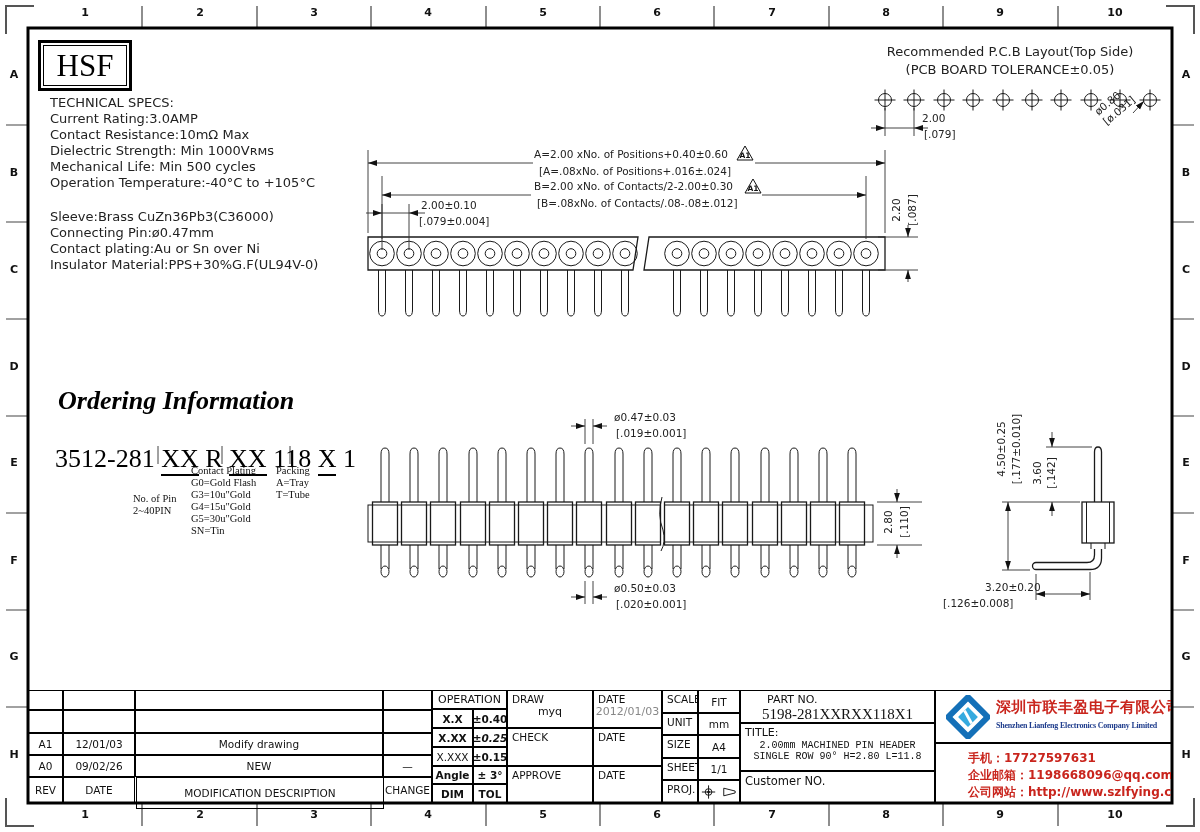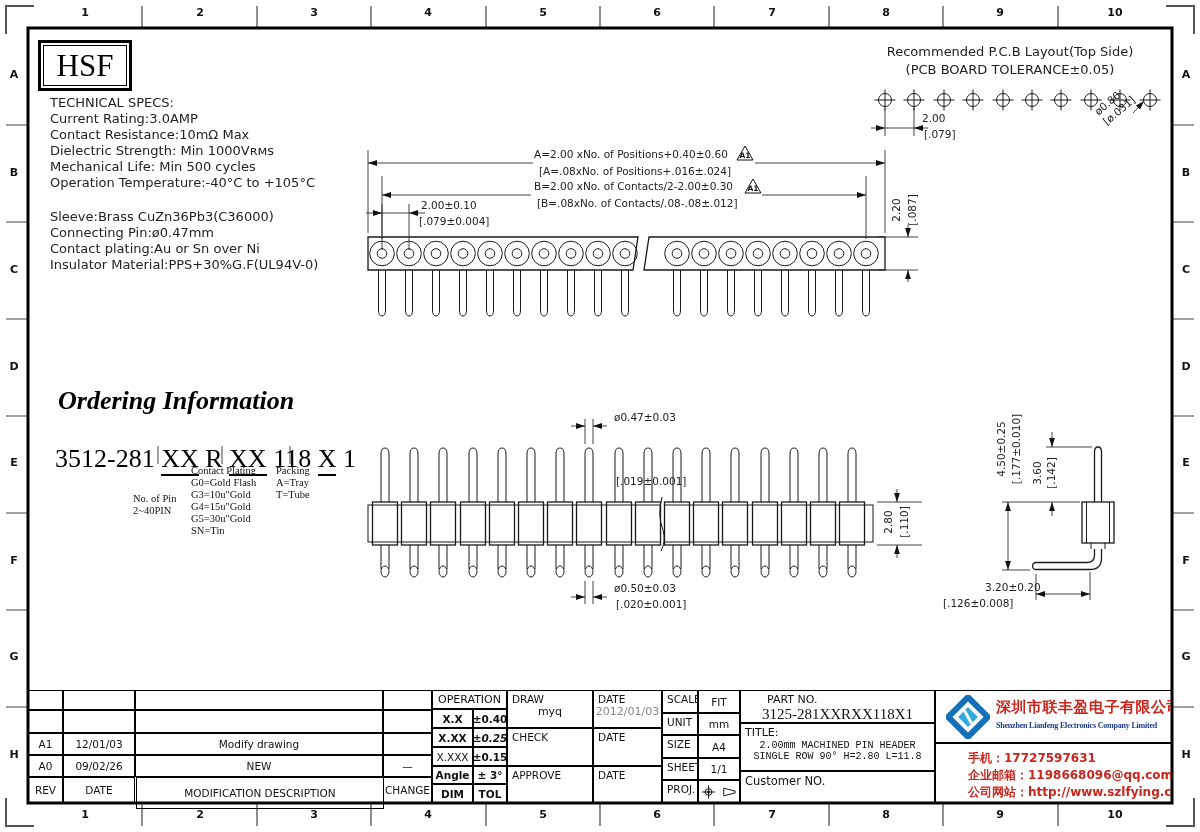--- a/index.html
+++ b/index.html
@@ -368,21 +368,21 @@
   <div class="ord-serif">G5=30u"Gold</div>
   <div class="ord-serif">SN=Tin</div>
 </div>
 <div class="ab" style="left:276px;top:465px;">
   <div class="ord-serif">Packing</div>
   <div class="ord-serif">A=Tray</div>
   <div class="ord-serif">T=Tube</div>
 </div>
 
 <div class="ab t" style="left:614px;top:411px;">ø0.47±0.03</div>
-<div class="ab t" style="left:616px;top:427px;margin-top:48px;">[.019±0.001]</div>
+<div class="ab t" style="left:616px;top:427px;">[.019±0.001]</div>
 <div class="ab t" style="left:614px;top:582px;">ø0.50±0.03</div>
 <div class="ab t" style="left:616px;top:598px;">[.020±0.001]</div>
 <div class="ab vt" style="left:868px;top:516px;width:40px;">2.80</div>
 <div class="ab vt" style="left:884px;top:516px;width:40px;">[.110]</div>
 
 <div class="ab vt" style="left:971px;top:443px;width:60px;">4.50±0.25</div>
 <div class="ab vt" style="left:978px;top:443px;width:76px;">[.177±0.010]</div>
 <div class="ab vt" style="left:1017px;top:467px;width:40px;">3.60</div>
 <div class="ab vt" style="left:1031px;top:467px;width:40px;">[.142]</div>
 <div class="ab t" style="left:949px;top:581px;margin-left:36px;">3.20±0.20</div>
@@ -459,21 +459,21 @@
         <circle cx="9" cy="8" r="3.5"></circle>
             <circle cx="9" cy="8" r="1" fill="#111"></circle>
         <path d="M9,1 V15 M2,8 H16"></path>
         <path d="M25,4 L37,7 L37,9 L25,12 Z"></path>
       </g>
     </svg>
   </div>
 
   <div class="cell" style="left:712px;top:0;width:195px;height:33px;">
     <div class="lbl" style="font-size:11px;padding-left:26px;">PART NO.</div>
-    <div class="serif" style="text-align:center;font-size:15px;">3125-281XXRXX118X1</div>
+    <div class="serif" style="text-align:center;font-size:15px;">5198-281XXRXX118X1</div>
   </div>
   <div class="cell" style="left:712px;top:33px;width:195px;height:48px;">
     <div class="lbl" style="font-size:11px;">TITLE:</div>
     <div class="mono" style="text-align:center;font-size:10px;margin-top:1px;">2.00mm MACHINED PIN HEADER</div>
     <div class="mono" style="text-align:center;font-size:10px;">SINGLE ROW 90° H=2.80 L=11.8</div>
   </div>
   <div class="cell" style="left:712px;top:81px;width:195px;height:32px;">
     <div class="lbl" style="font-size:11.5px;">Customer NO.</div>
   </div>
 

